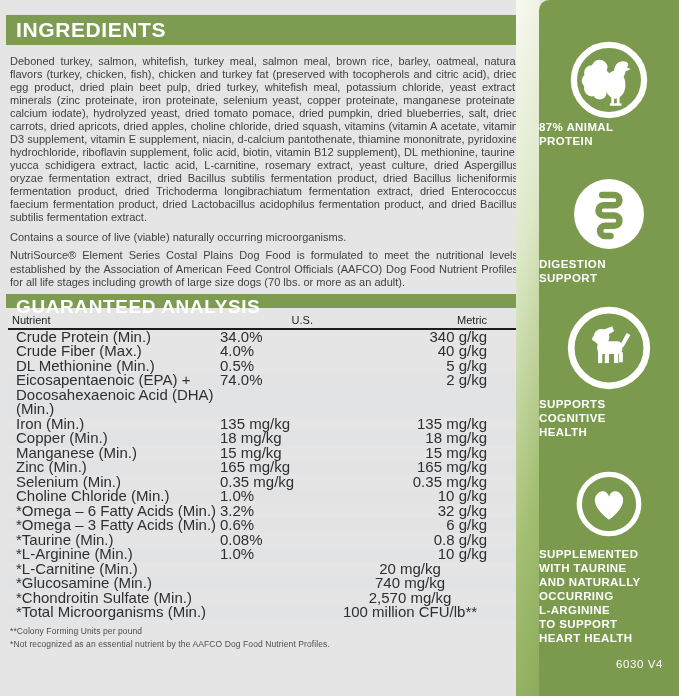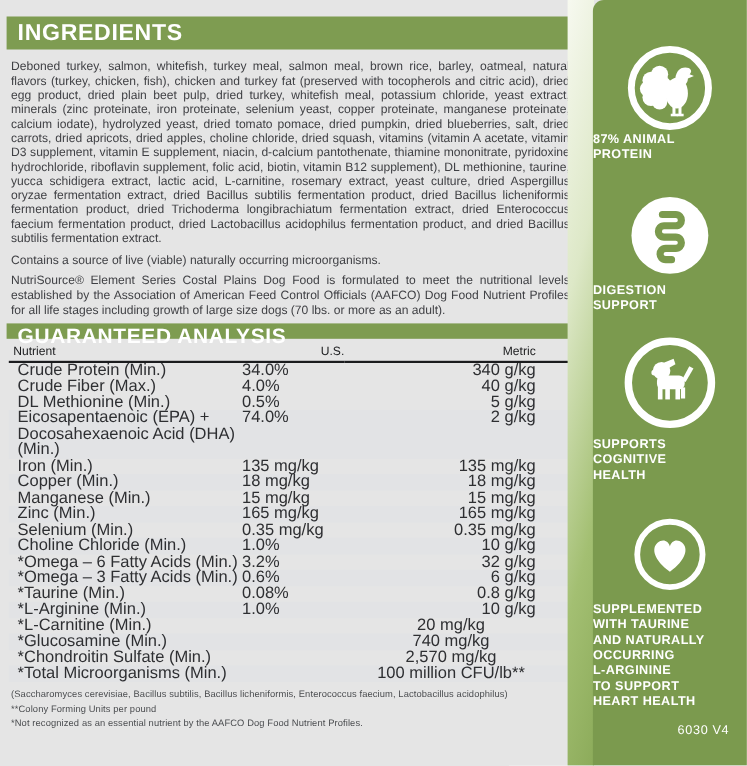--- a/index.html
+++ b/index.html
@@ -168,21 +168,20 @@
             <td colspan="2" class="c-center">2,570 mg/kg</td>
           </tr>
           <tr class="stripe">
             <td class="c-nutrient">*Total Microorganisms (Min.)</td>
             <td colspan="2" class="c-center">100 million CFU/lb**</td>
           </tr>
         </tbody>
     </table>
 
     <div class="footnotes">
-        <div class="footnote">(Saccharomyces cerevisiae, Bacillus subtilis, Bacillus licheniformis, Enterococcus faecium, Lactobacillus acidophilus)</div>
         <div class="footnote">**Colony Forming Units per pound</div>
         <div class="footnote">*Not recognized as an essential nutrient by the AAFCO Dog Food Nutrient Profiles.</div>
       </div>
   </div>
 
   <div class="strip"></div>
 
   <div class="sidebar">
 
     <svg class="badge-icon" style="top:41px" width="78" height="78" viewBox="0 0 100 100">

